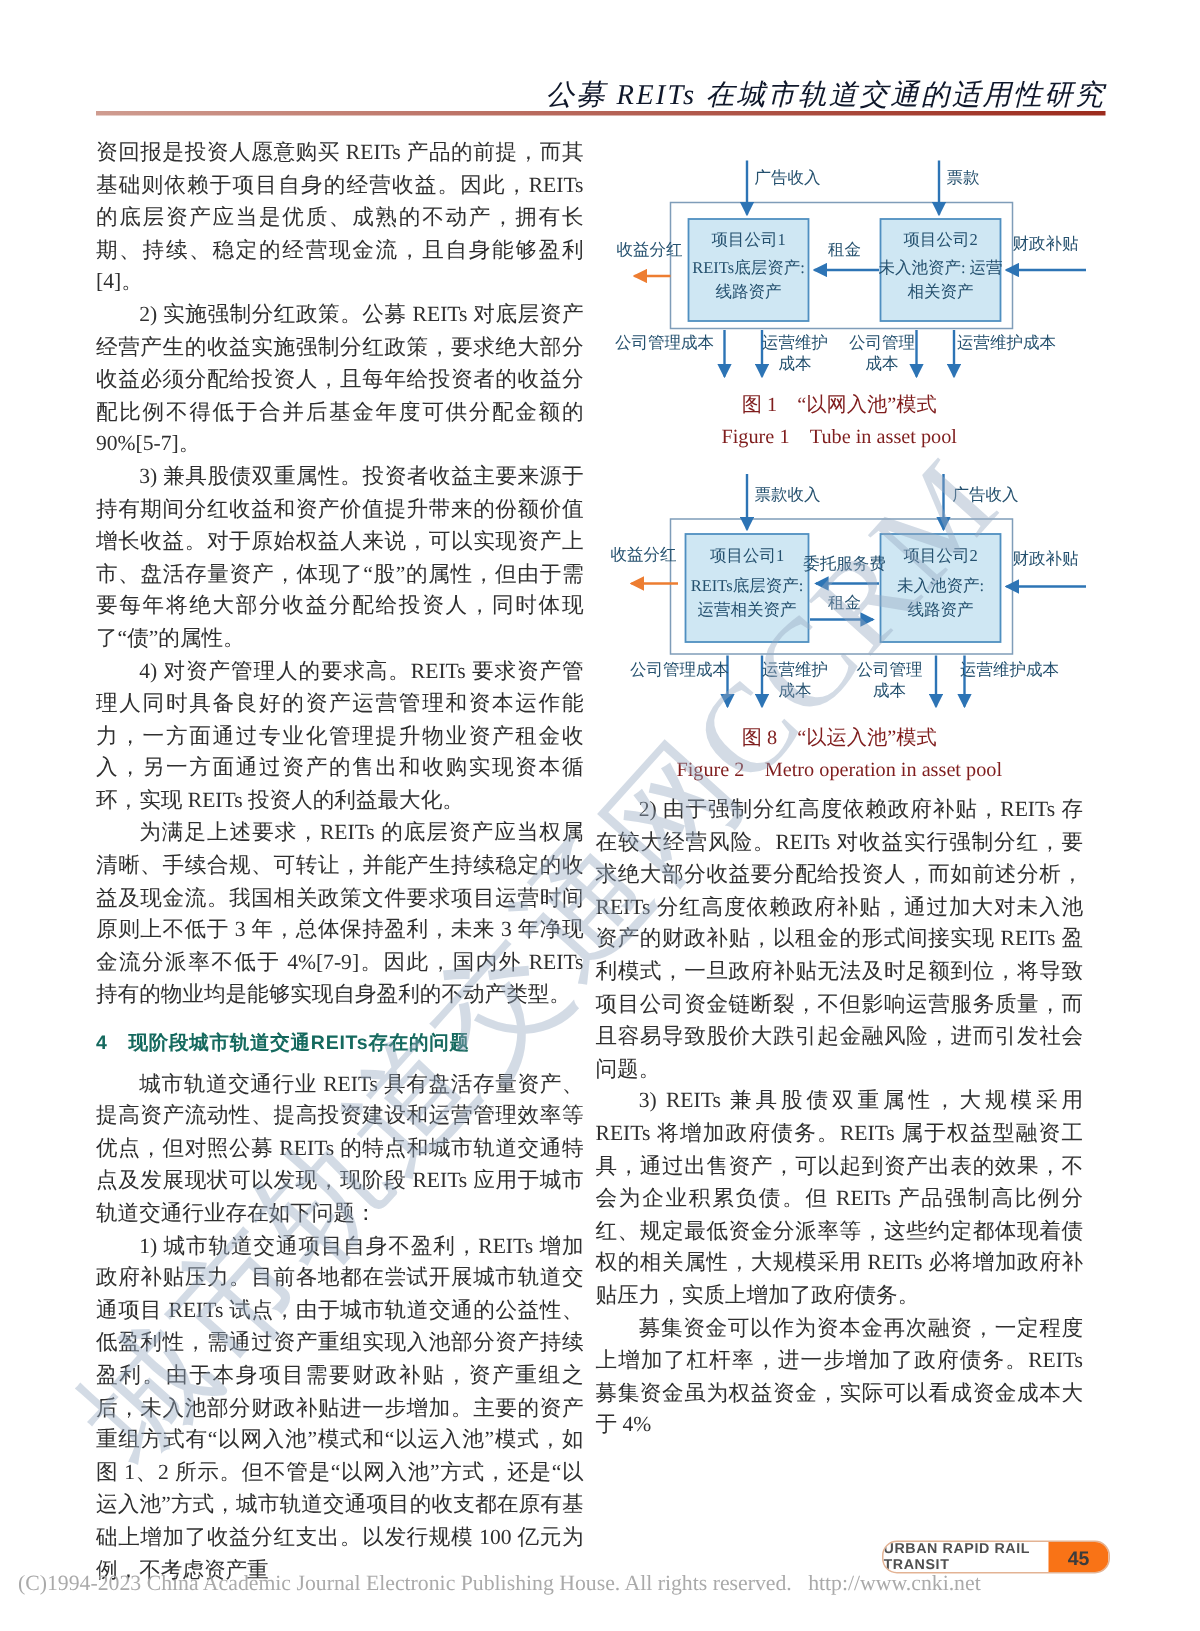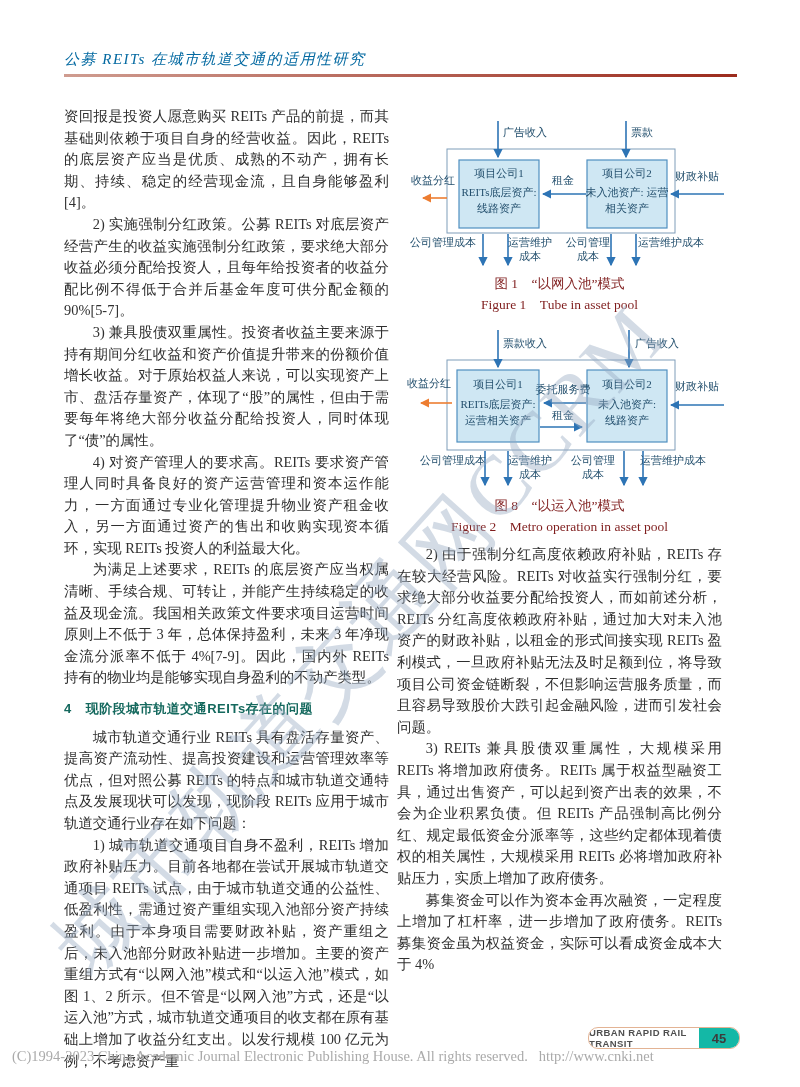--- a/index.html
+++ b/index.html
@@ -4,30 +4,30 @@
 <style>
   html,body { margin:0; padding:0; }
   body {
     width:800px; height:1087px; position:relative; background:#ffffff;
     font-family:"Liberation Serif","DejaVu Serif",serif; color:#2f2f2f;
     overflow:hidden;
   }
   
   .page-header {
     position:absolute; top:50px; left:64px; width:673px;
-    text-align:left; font-style:italic; color:#0369a1;
-    font-size:15px; letter-spacing:1.5px;
+    text-align:right; font-style:italic; color:#0f172a;
+    font-size:19px; letter-spacing:1.5px;
   }
   .header-rule {
     position:absolute; top:74px; left:64px; width:673px; height:3px;
     background:linear-gradient(to right,#cf9c90,#9c2b1d);
   }
   
   .columns {
-    position:absolute; top:106px; left:64px; width:673px;
+    position:absolute; top:92px; left:64px; width:673px;
     display:flex; gap:8px;
   }
   .col { width:325px; font-size:14.4px; line-height:21.6px; text-align:justify; }
   .col p { margin:0; }
   .col p.indent { text-indent:2em; }
   h2.section {
     font-family:"Liberation Sans","DejaVu Sans",sans-serif;
     font-size:13px; font-weight:bold; color:#15695e;
     margin:9px 0 7px 0; letter-spacing:0.5px;
   }
@@ -53,21 +53,21 @@
     position:absolute; top:1027px; left:588px; width:150px; height:20px;
     border:1px solid #e3b394; border-radius:10px; background:#fff;
     display:flex; overflow:hidden;font-weight:bold;
   }
   .badge-label {
     flex:1; display:flex; align-items:center; justify-content:center;
     font-family:"Liberation Sans","DejaVu Sans",sans-serif;
     font-size:9.5px; color:#4f4f4f; letter-spacing:0.4px;
   }
   .badge-num {
-    width:40px; background:#14b8a6; display:flex; align-items:center; justify-content:center;
+    width:40px; background:#f97316; display:flex; align-items:center; justify-content:center;
     font-family:"Liberation Sans","DejaVu Sans",sans-serif;
     font-size:13px; color:#3c3c3c;
   }
   .copyright {
     position:absolute; top:1048px; left:12px; width:760px;
     color:#aaaaaa; font-size:14.5px; white-space:pre;
   }
   
   .watermark {
     position:absolute; left:360px; top:640px;

